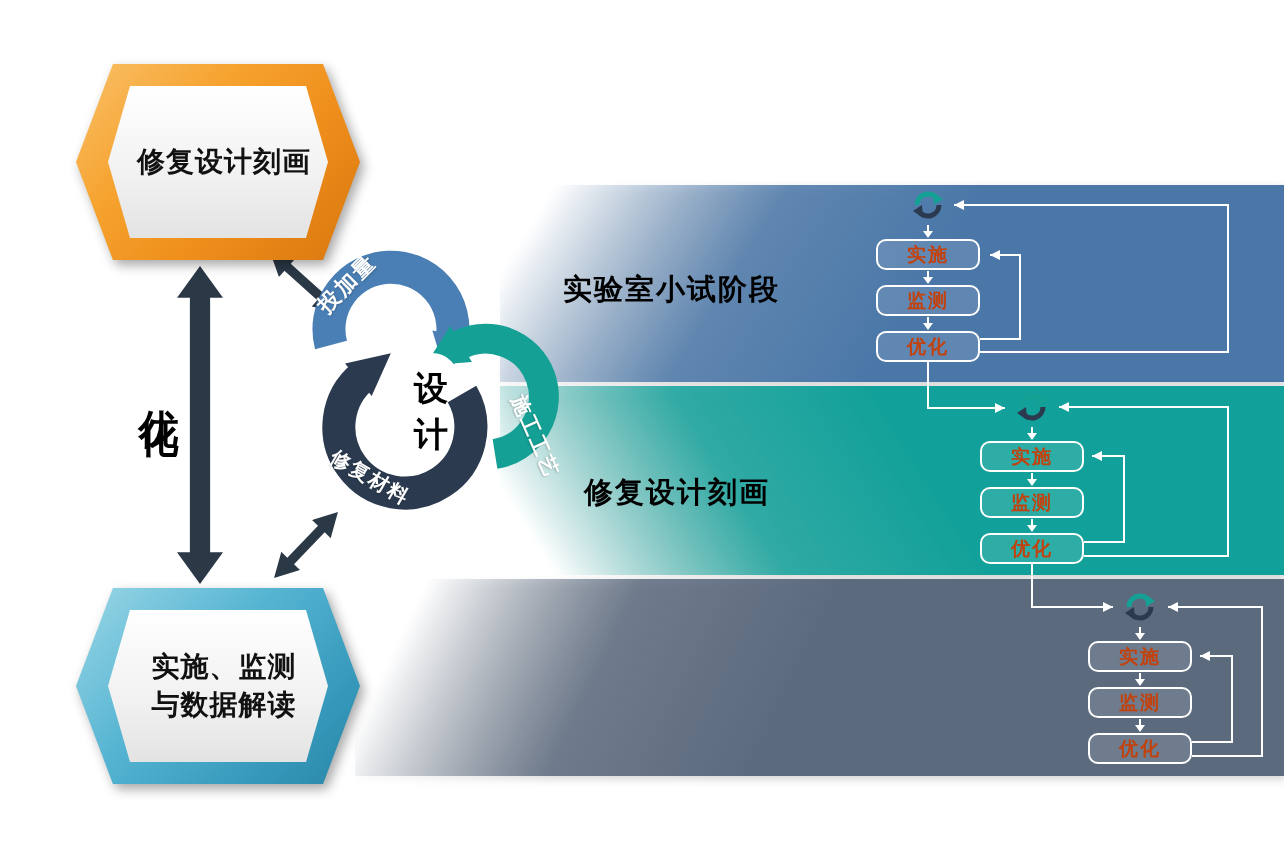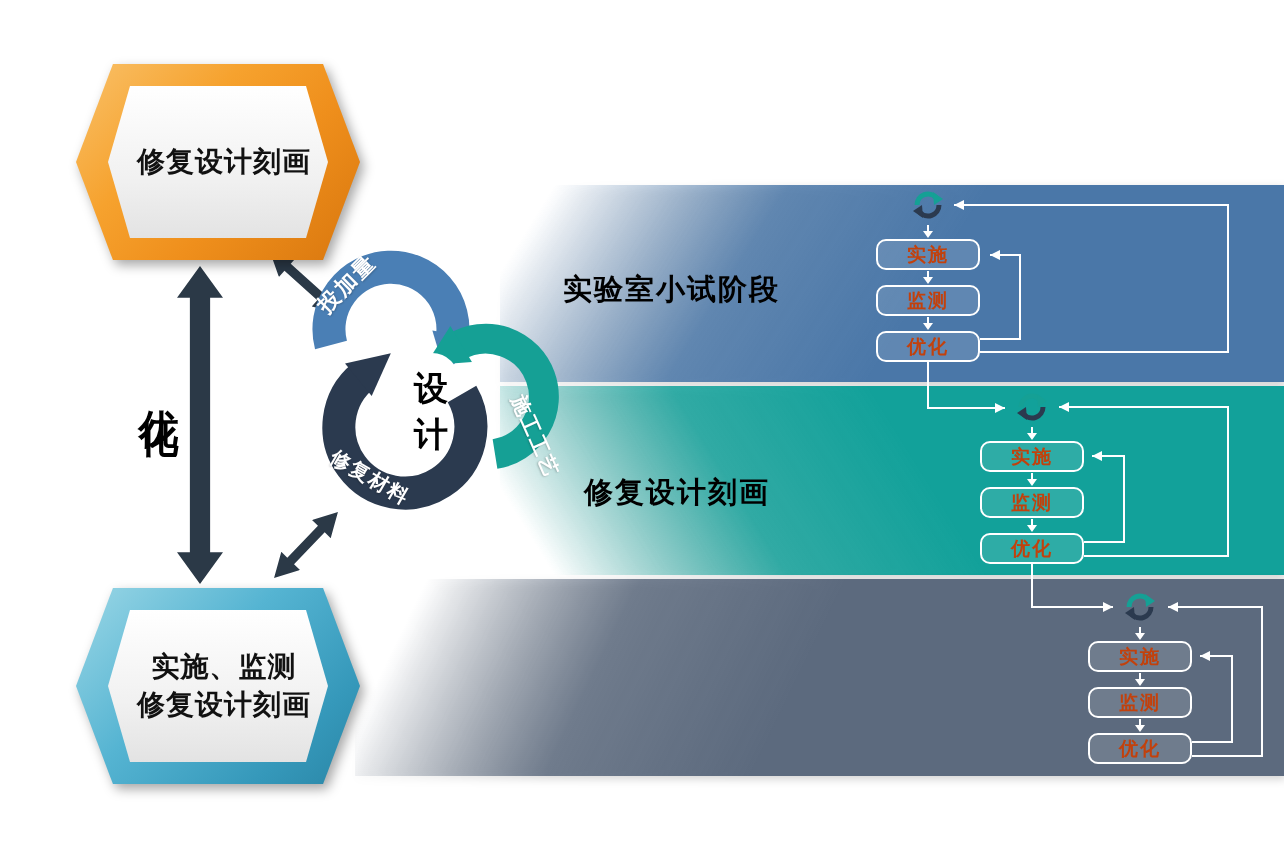--- a/index.html
+++ b/index.html
@@ -178,21 +178,21 @@
   <div class="hexwrap" id="hexTop">
     <div class="hex-outer"></div>
     <div class="hex-inner">
       <div class="hex-label">修复设计刻画</div>
     </div>
   </div>
   <div class="hexwrap" id="hexBottom">
     <div class="hex-outer"></div>
     <div class="hex-inner">
       <div class="hex-label">实施、监测
-修复设计刻画</div>
+与数据解读</div>
     </div>
   </div>
 
   <div id="vArrow"></div>
   <div id="optLabel">优化</div>
 
   <div class="dArrow" id="dArrow1"></div>
   <div class="dArrow" id="dArrow2"></div>
 
   <svg id="cycleSvg" width="330" height="320" viewBox="0 0 330 320">

